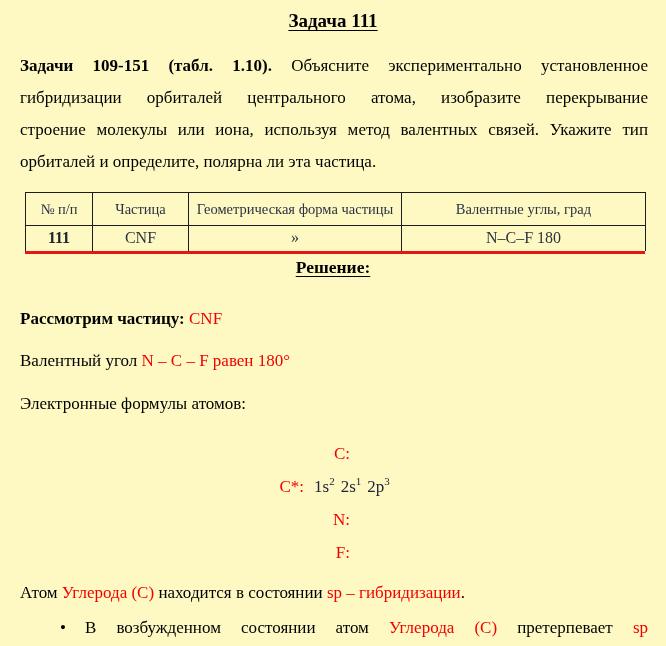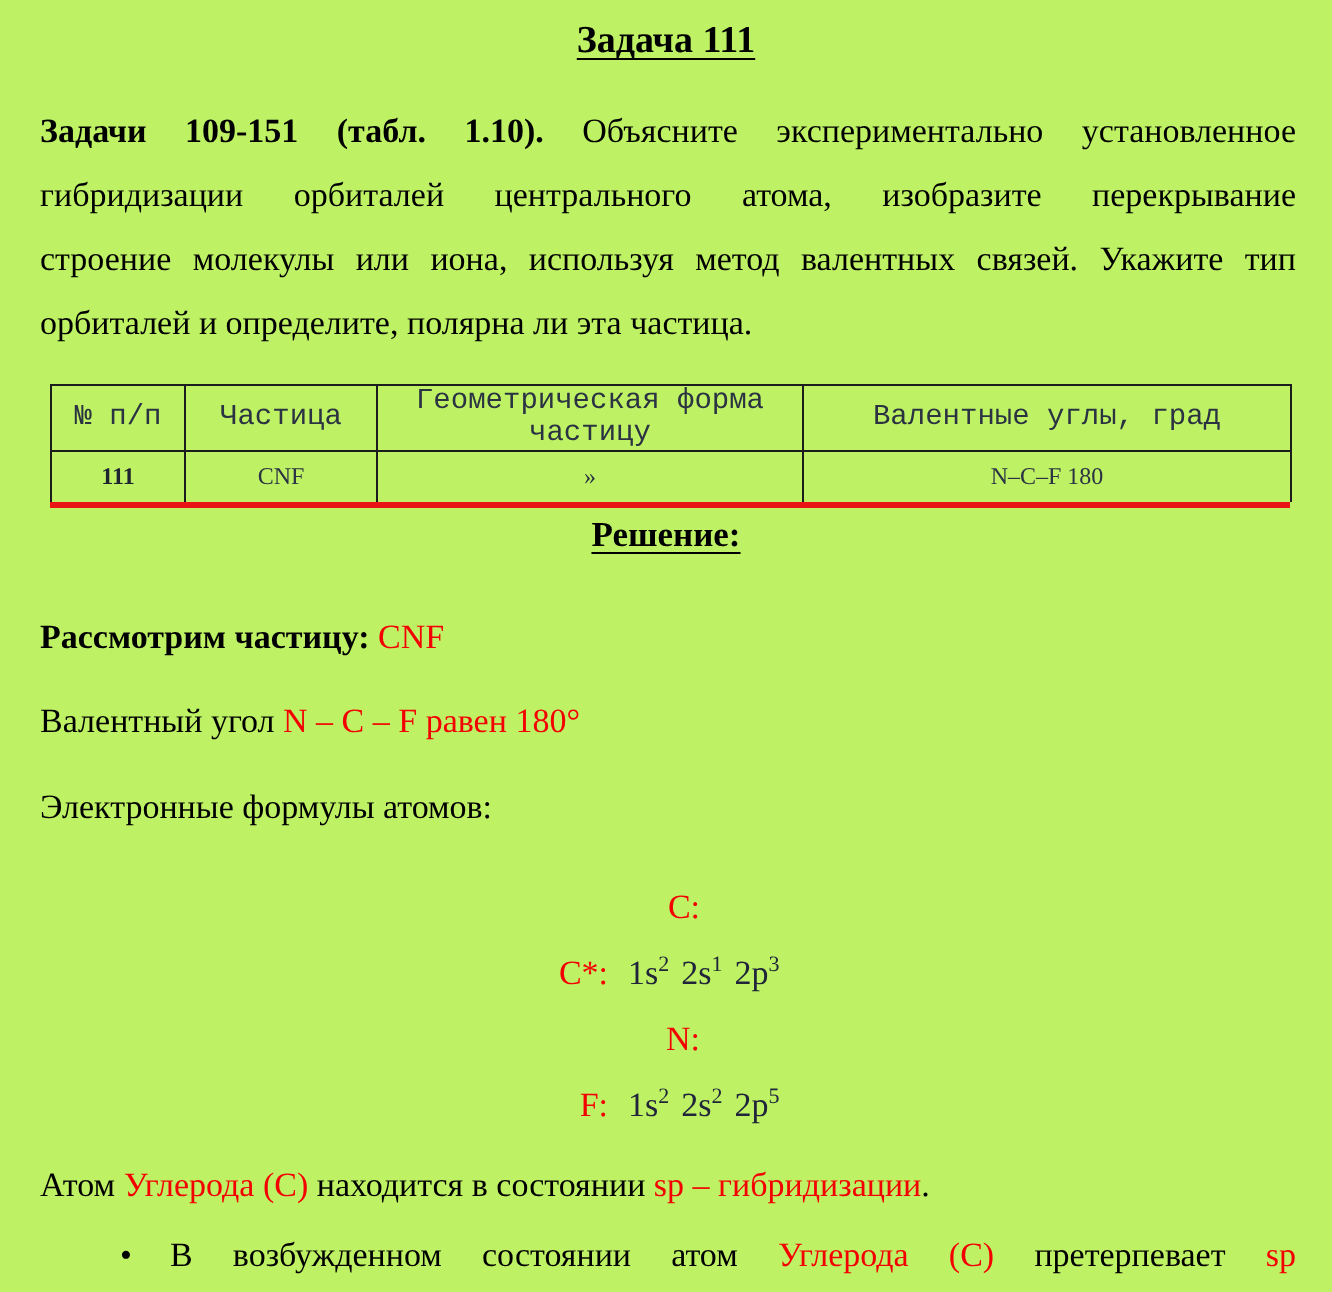--- a/index.html
+++ b/index.html
@@ -2,21 +2,21 @@
 <html><head>
 <meta charset="utf-8">
 <style>
   * { margin: 0; padding: 0; box-sizing: border-box; }
   html, body { background: #ffffff; }
   .page {
     position: relative;
     width: 666px;
     height: 646px;
     overflow: hidden;
-    background: #bef264;
+    background: #fef9c3;
     font-family: "Liberation Serif", "DejaVu Serif", serif;
     color: #000000;
     font-size: 17px;
   }
   .title {
     margin-top: 8px;
     text-align: center;
     font-size: 19px;
     font-weight: bold;
     line-height: 26px;
@@ -41,25 +41,24 @@
     color: #2b3342;
   }
   table, td { border: 1.5px solid #1c1c1c; }
   table { border-bottom: none; }
   tr.head td {
     height: 33px;
     font-size: 14.5px;
     text-align: center;
     vertical-align: middle;
     border-bottom-width: 1.2px;
-    font-family: Liberation Mono, monospace;
   }
   tr.datarow td {
     height: 25px;
-    font-size: 12px;
+    font-size: 16px;
     text-align: center;
     vertical-align: middle;
     border-bottom: none;
   }
   tr.datarow td.num { font-weight: bold; color: #1d2430; }
   .red-rule {
     width: 620px;
     height: 3.5px;
     margin-left: 25px;
     background: #ea1515;
@@ -134,21 +133,21 @@
       <colgroup>
         <col style="width:67px">
           <col style="width:96px">
           <col style="width:213px">
           <col style="width:244px">
       </colgroup>
       <tbody>
           <tr class="head">
         <td>№ п/п</td>
         <td>Частица</td>
-        <td>Геометрическая форма частицу</td>
+        <td>Геометрическая форма частицы</td>
         <td>Валентные углы, град</td>
       </tr>
       <tr class="datarow">
         <td class="num">111</td>
         <td>CNF</td>
         <td>»</td>
         <td>N–C–F 180</td>
       </tr>
     </tbody>
       </table>
@@ -169,21 +168,20 @@
     </div>
     <div class="frow">
       <span class="flabel red">C*:</span>
         <span class="fconfig"><span class="term"><span>1s</span><sup>2</sup></span><span class="term"><span>2s</span><sup>1</sup></span><span class="term"><span>2p</span><sup>3</sup></span></span>
     </div>
     <div class="frow">
       <span class="flabel red">N:</span>
     </div>
     <div class="frow">
       <span class="flabel red">F:</span>
-        <span class="fconfig"><span class="term"><span>1s</span><sup>2</sup></span><span class="term"><span>2s</span><sup>2</sup></span><span class="term"><span>2p</span><sup>5</sup></span></span>
     </div>
   </div>
 
   <div class="sline hybrid"><span>Атом</span> <span class="red">Углерода (С)</span> <span>находится в состоянии</span> <span class="red">sp – гибридизации</span><span>.</span></div>
 
   <div class="bullet-line"><span class="bullet-dot">•</span><span>В возбужденном состоянии атом</span> <span class="red">Углерода (С)</span> <span>претерпевает</span> <span class="red">sp</span></div>
 
 </div>
 
 </body></html>

